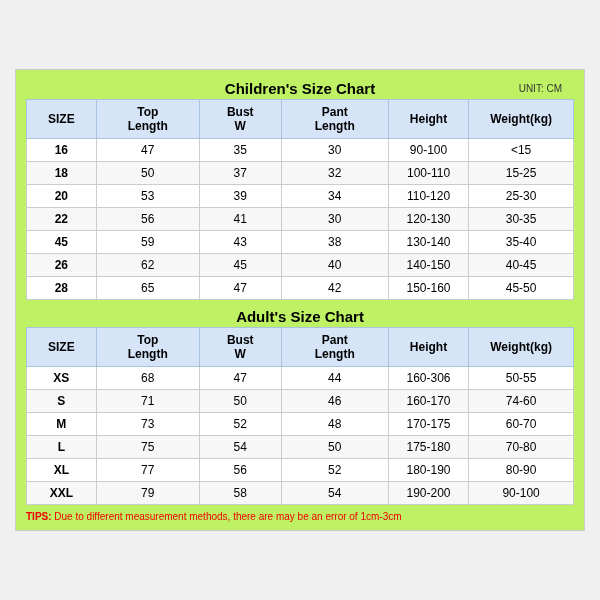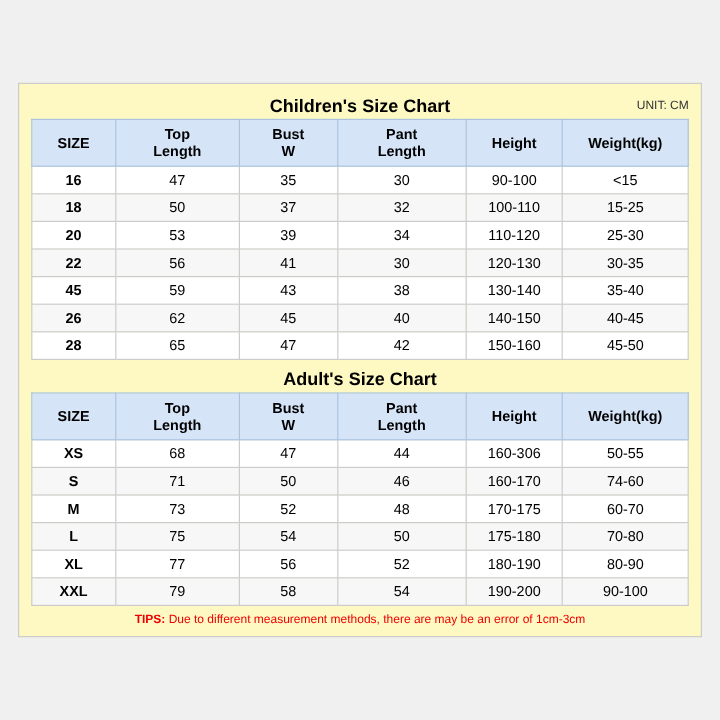--- a/index.html
+++ b/index.html
@@ -6,40 +6,40 @@
     body {
       width: 600px;
       height: 600px;
       display: flex;
       align-items: center;
       justify-content: center;
       background: #f0f0f0;
       font-family: Arial, sans-serif;
     }
     .chart-container {
-      background: #fef9c3;
+      background: #bef264;
       border: 1px solid #ccc;
       width: 570px;
       padding: 10px 10px 8px 10px;
     }
     .section-title-row {
       display: flex;
       align-items: center;
       justify-content: center;
       position: relative;
       margin-bottom: 2px;
     }
     .section-title {
       font-size: 15px;
       font-weight: bold;
       text-align: center;
     }
     .unit-label {
       position: absolute;
-      right: 0;
+      right: 12px;
       font-size: 10px;
       color: #333;
     }
     table {
       width: 100%;
       border-collapse: collapse;
       font-size: 12px;
     }
     th {
       background-color: #d6e4f7;
@@ -62,21 +62,21 @@
     td:first-child {
       font-weight: bold;
     }
     .divider {
       height: 8px;
     }
     .tips-row {
       margin-top: 6px;
       font-size: 10px;
       color: #e00;
-      text-align: center;
+      text-align: left;
     }
     .tips-label {
       font-weight: bold;
     }
   </style>
 </head>
 <body>
 
 <div class="chart-container">
 

